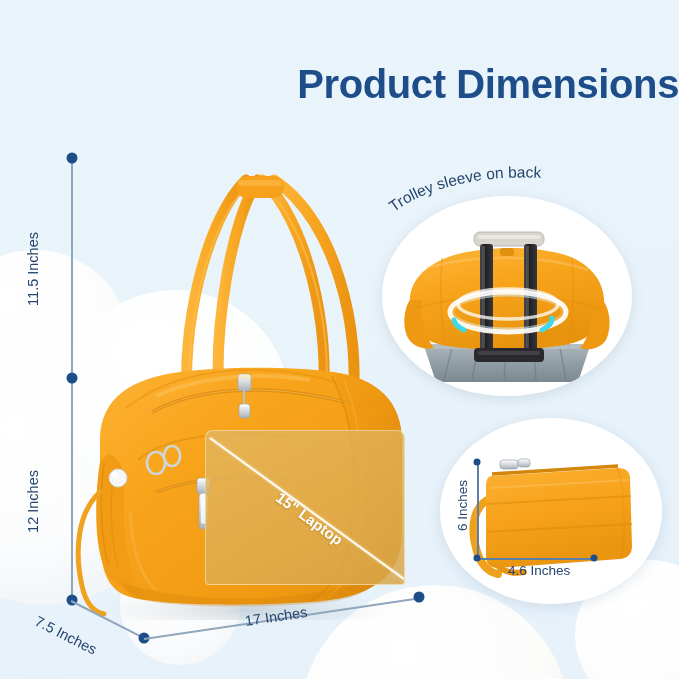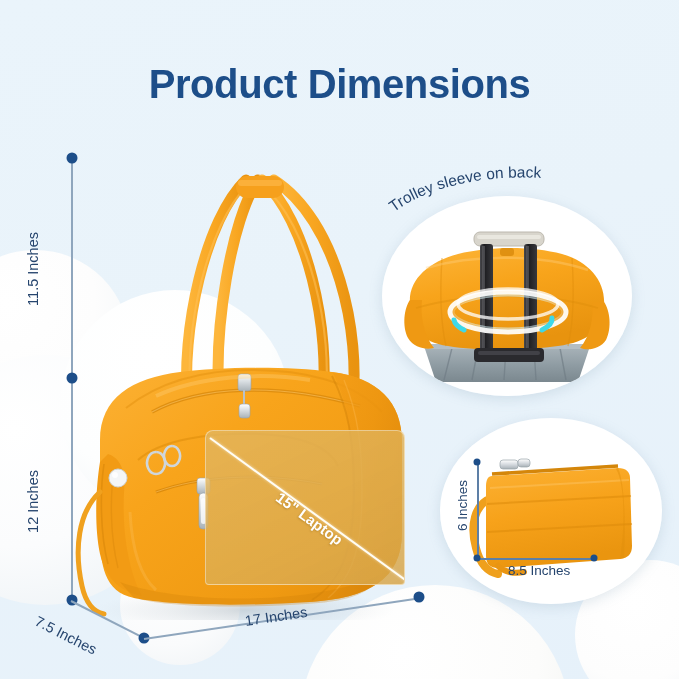--- a/index.html
+++ b/index.html
@@ -26,21 +26,21 @@
   .sph-d { left: 300px; top: 585px; width: 270px; height: 270px;
     background: radial-gradient(circle at 38% 25%, #ffffff 0%, #fcfcfb 52%, #eceeea 100%); }
   .sph-e { left: 575px; top: 560px; width: 150px; height: 150px;
     background: radial-gradient(circle at 40% 30%, #ffffff 0%, #fdfdfd 55%, #eef2f5 100%); }
   .sph-f { left: 120px; top: 545px; width: 120px; height: 120px;
     background: radial-gradient(circle at 40% 30%, #ffffff 0%, #fafbfc 58%, #eef2f5 100%); }
 
   
   .title {
     position: absolute; left: 0; right: 0; top: 62px;
-    text-align: center;
+    text-align: right;
     font-size: 40px; font-weight: bold;
     color: #1d4e89;
     letter-spacing: -0.4px;
   }
 
   
   .dimline { position: absolute; background: #8fa6bd; }
   .dot {
     position: absolute; width: 11px; height: 11px; border-radius: 50%;
     background: #1d4e89; transform: translate(-50%,-50%);
@@ -379,15 +379,15 @@
       <path d="M58,148 C64,154 74,156 84,154" fill="none" stroke="#e99512" stroke-width="6" stroke-linecap="round"></path>
     </svg>
   </div>
 
   <div class="dimline" id="pv-line"></div>
   <div class="dimline" id="ph-line"></div>
   <div class="dot" style="left:477px; top:462px; width:7px; height:7px;"></div>
   <div class="dot" style="left:477px; top:558px; width:7px; height:7px;"></div>
   <div class="dot" style="left:594px; top:558px; width:7px; height:7px;"></div>
   <div class="dimlabel" id="lbl-6">6 Inches</div>
-  <div class="dimlabel" id="lbl-85">8.5 Inches</div>
+  <div class="dimlabel" id="lbl-85">4.6 Inches</div>
 
 </div>
 
 </body></html>

